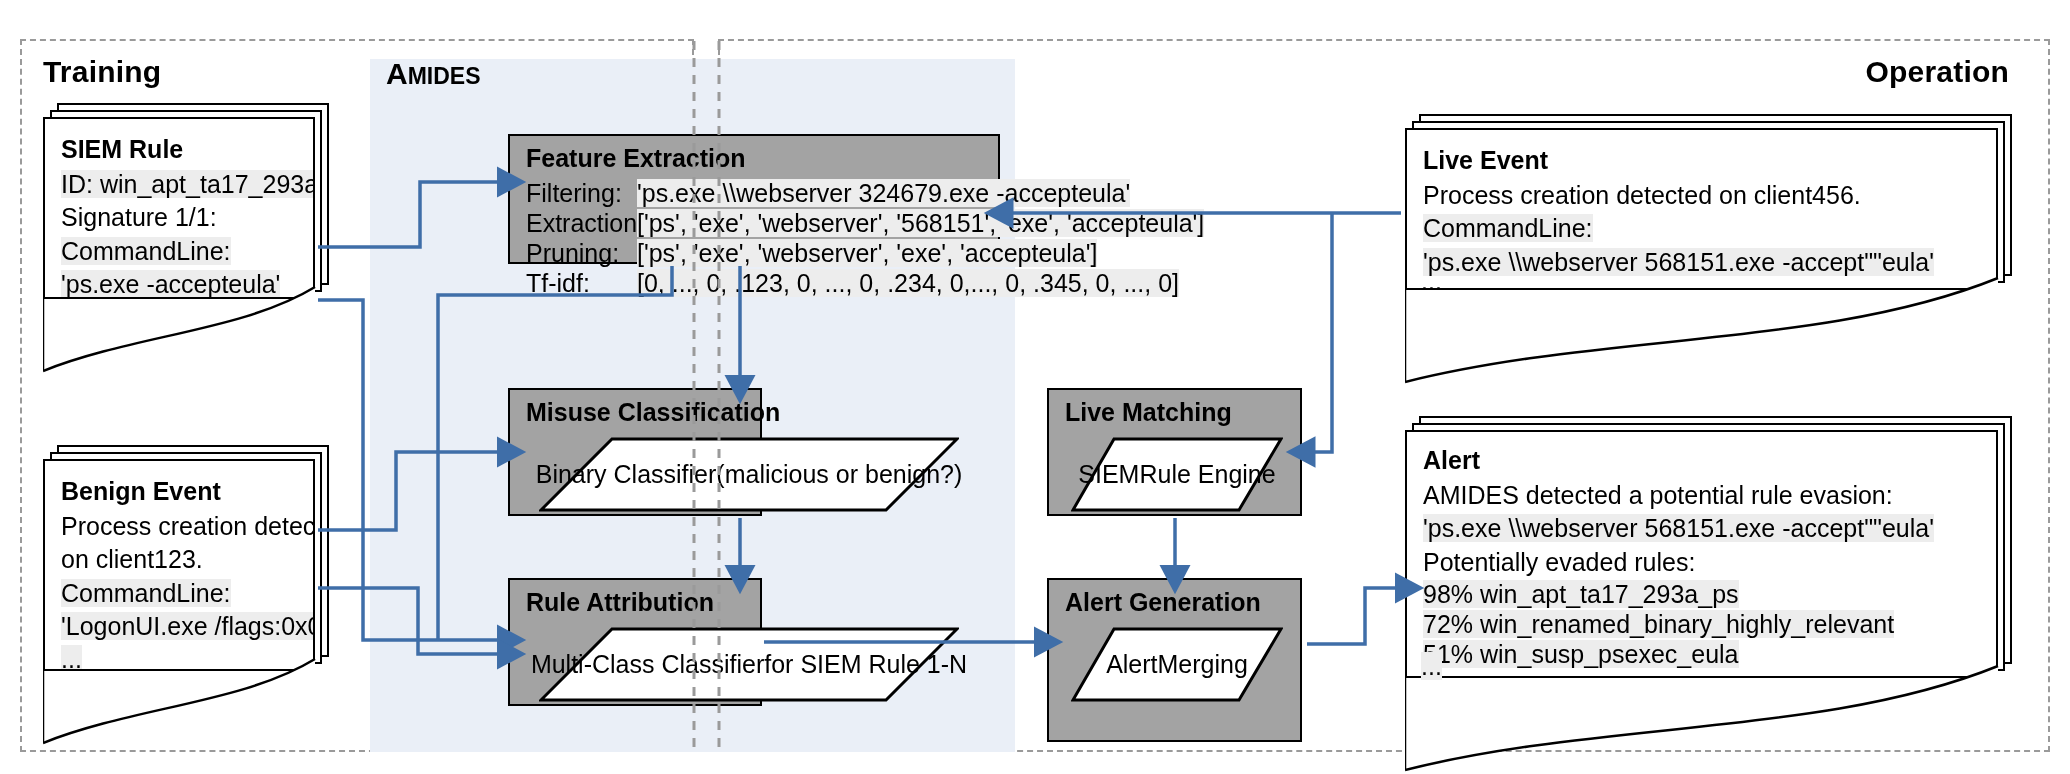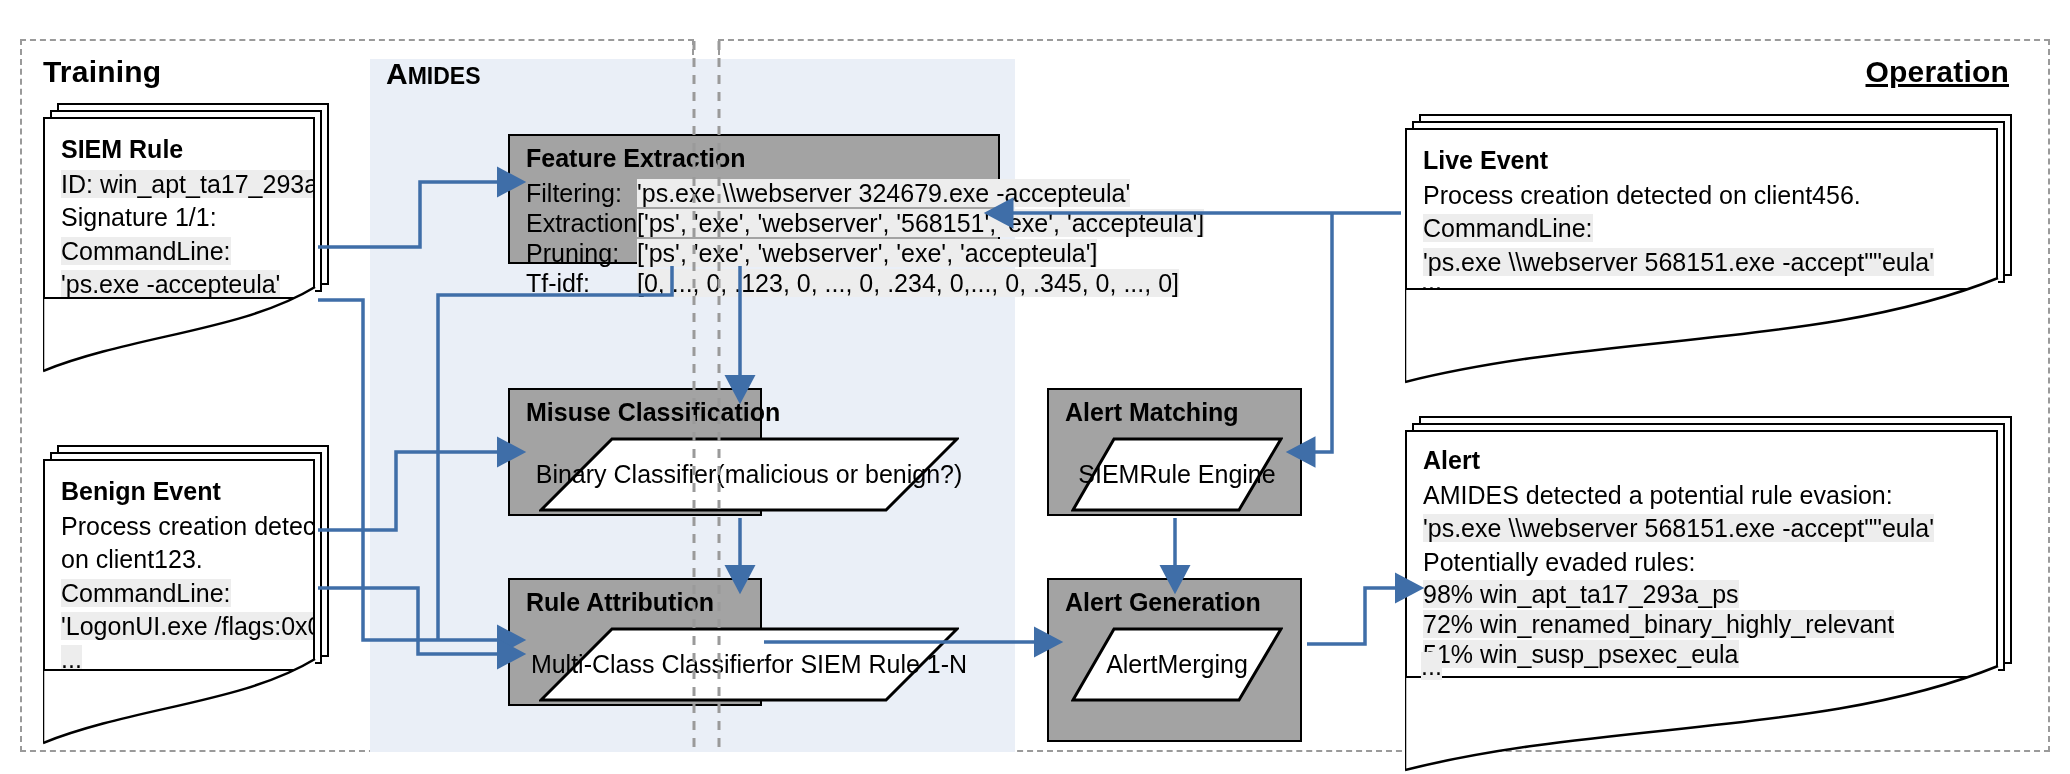--- a/index.html
+++ b/index.html
@@ -52,21 +52,21 @@
 </style>
 </head>
 <body>
 
 <div id="stage">
 
   <div class="phase" style="left:20px;top:39px;width:674px;height:713px;"></div>
   <div class="phase" style="left:718px;top:39px;width:1332px;height:713px;"></div>
 
   <div class="phase-label" style="left:43px;top:55px;">Training</div>
-  <div class="phase-label" style="left:1409px;top:55px;text-align:right;width:600px;text-decoration:underline;">Operation</div>
+  <div class="phase-label" style="left:1409px;top:55px;text-align:right;width:600px;">Operation</div>
 
   <div class="amides-band" style="left:370px;top:59px;width:645px;height:693px;"></div>
   <div class="amides-title" style="left:386px;top:57px;">
     <span>A</span><span class="sc">MIDES</span>
   </div>
 
   <div class="stack" style="left:43px;top:117px;width:272px;height:182px;">
     <div class="sheet s3" style="width:272px;height:182px;"></div>
     <div class="sheet s2" style="width:272px;height:182px;"></div>
     <div class="sheet s1" style="width:272px;height:182px;">
@@ -168,21 +168,21 @@
         <polygon points="73,2 418,2 347,73 2,73" fill="#ffffff" stroke="#000" stroke-width="3"></polygon>
       </svg>
       <div class="ptext">
         <div>Binary Classifier</div>
         <div>(malicious or benign?)</div>
       </div>
     </div>
   </div>
 
   <div class="pbox" style="left:1047px;top:388px;width:255px;height:128px;">
-    <div class="pbox-title">Alert Matching</div>
+    <div class="pbox-title">Live Matching</div>
     <div class="para" style="left:22px;top:47px;width:212px;height:75px;">
       <svg width="212" height="75" viewBox="0 0 212 75">
         <polygon points="43,2 210,2 168,73 2,73" fill="#ffffff" stroke="#000" stroke-width="3"></polygon>
       </svg>
       <div class="ptext">
         <div>SIEM</div>
         <div>Rule Engine</div>
       </div>
     </div>
   </div>

